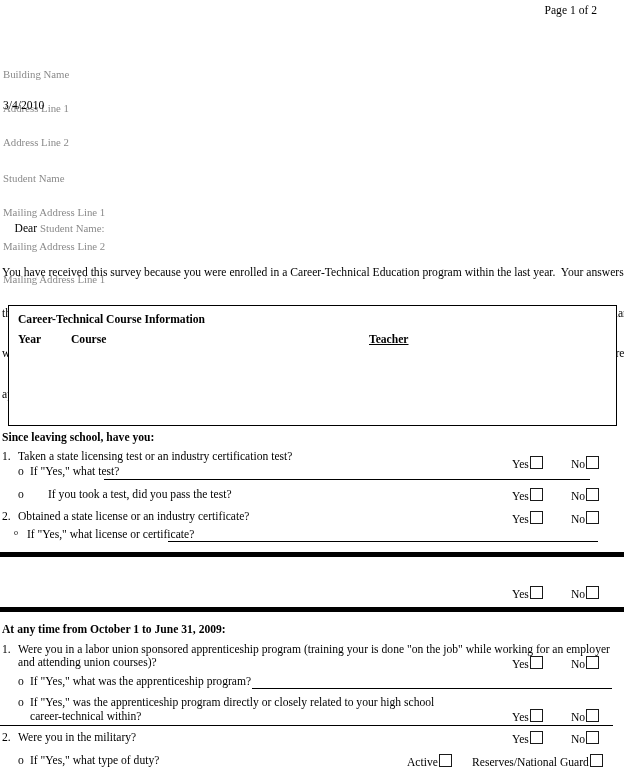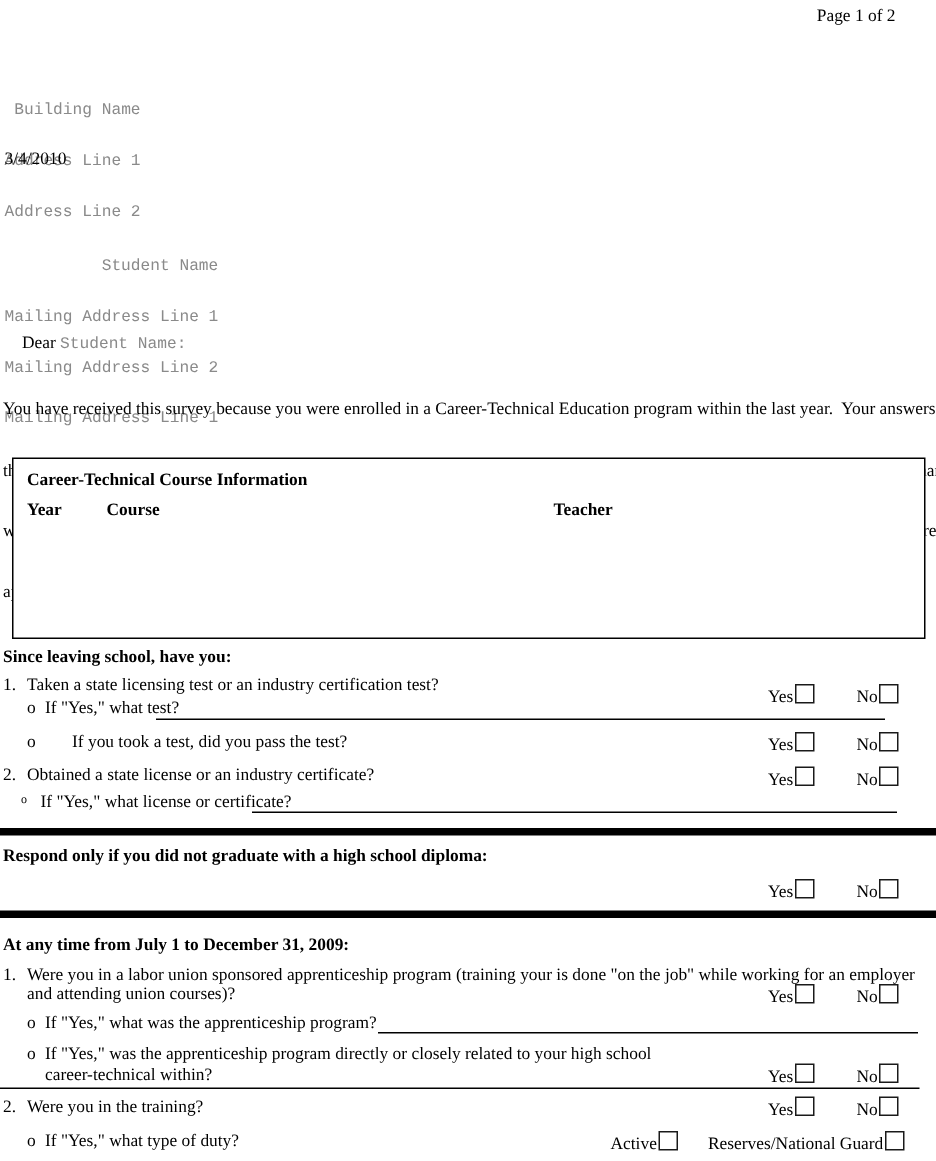--- a/index.html
+++ b/index.html
@@ -6,21 +6,21 @@
   .page{
     position:relative;
     width:624px;height:774px;
     background:#ffffff;
     font-family:"Liberation Serif", serif;
     font-size:11.6px;
     color:#000;
     overflow:hidden;
   }
   .abs{position:absolute;white-space:pre;}
-  .sans{font-family:Liberation Mono, monospace;font-size:10.8px;color:#8a8a8a;line-height:11.2px;text-align:right;}
+  .sans{font-family:Liberation Serif, serif;font-size:10.8px;color:#8a8a8a;line-height:11.2px;}
   .b{font-weight:bold;}
   .cb{
     display:inline-block;width:11px;height:11px;
     border:1px solid #1a1a1a;background:#fff;
     margin-left:1px;vertical-align:-1px;
   }
   .bar{position:absolute;left:0;width:624px;height:5px;background:#000;}
   .rule{position:absolute;left:0;height:0;border-top:1px solid #000;}
   .fill-line{position:absolute;height:0;border-bottom:1px solid #000;}
   .box{position:absolute;border:1px solid #000;background:#fff;}
@@ -57,21 +57,21 @@
     <div>You have received this survey because you were enrolled in a Career-Technical Education program within the last year.  Your answers to</div>
     <div>the survey questions will help us determine the effectiveness of our school's programs and help us complete required reports.  Your name</div>
     <div>will not be used on any report and your answers will be kept in strict confidence.  Your willingness to complete this brief survey is greatly</div>
     <div>appreciated.  If you have questions about how to answer any questions, please contact us.</div>
   </div>
 
   <div class="box" style="top:305px;left:8px;width:607px;height:119px;">
     <div class="abs b" style="top:7px;left:9px;">Career-Technical Course Information</div>
     <div class="abs b" style="top:27px;left:9px;">Year</div>
     <div class="abs b" style="top:27px;left:62px;">Course</div>
-    <div class="abs b" style="top:27px;left:360px;">Teacher</div>
+    <div class="abs b" style="top:27px;left:360px;text-decoration:underline;">Teacher</div>
   </div>
 
   <div class="abs b" style="top:431px;left:2px;text-align:center;">Since leaving school, have you:</div>
 
   <div class="abs" style="top:450px;left:0;width:624px;">
     <span class="ans" style="left:2px;">1.</span>
     <span class="ans" style="left:18px;">Taken a state licensing test or an industry certification test?</span>
   </div>
   <div class="abs" style="top:456px;left:0;width:624px;">
     <span class="ans" style="left:512px;"><span>Yes</span><span class="cb"></span></span>
@@ -103,29 +103,28 @@
   </div>
 
   <div class="abs" style="top:528px;left:0;width:624px;">
     <span class="ans sup" style="left:14px;">o</span>
     <span class="ans" style="left:27px;">If "Yes," what license or certificate?</span>
   </div>
   <div class="fill-line" style="top:541px;left:168px;width:430px;"></div>
 
   <div class="bar" style="top:552px;"></div>
 
-  <div class="abs b" style="top:564px;left:2px;">Respond only if you did not graduate with a high school diploma:</div>
   <div class="abs" style="top:586px;left:0;width:624px;">
     <span class="ans" style="left:512px;"><span>Yes</span><span class="cb"></span></span>
     <span class="ans" style="left:571px;"><span>No</span><span class="cb"></span></span>
   </div>
 
   <div class="bar" style="top:607px;"></div>
 
-  <div class="abs b" style="top:623px;left:2px;">At any time from July 1 to December 31, 2009:</div>
+  <div class="abs b" style="top:623px;left:2px;">At any time from October 1 to June 31, 2009:</div>
 
   <div class="abs" style="top:643px;left:0;width:624px;">
     <span class="ans" style="left:2px;">1.</span>
     <span class="ans" style="left:18px;">Were you in a labor union sponsored apprenticeship program (training your is done "on the job" while working for an employer</span>
   </div>
   <div class="abs" style="top:656px;left:0;width:624px;">
     <span class="ans" style="left:18px;">and attending union courses)?</span>
   </div>
   <div class="abs" style="top:656px;left:0;width:624px;">
     <span class="ans" style="left:512px;"><span>Yes</span><span class="cb"></span></span>
@@ -147,21 +146,21 @@
   </div>
   <div class="abs" style="top:709px;left:0;width:624px;">
     <span class="ans" style="left:512px;"><span>Yes</span><span class="cb"></span></span>
     <span class="ans" style="left:571px;"><span>No</span><span class="cb"></span></span>
   </div>
 
   <div class="rule" style="top:725px;width:613px;"></div>
 
   <div class="abs" style="top:731px;left:0;width:624px;">
     <span class="ans" style="left:2px;">2.</span>
-    <span class="ans" style="left:18px;">Were you in the training?</span>
+    <span class="ans" style="left:18px;">Were you in the military?</span>
   </div>
   <div class="abs" style="top:731px;left:0;width:624px;">
     <span class="ans" style="left:512px;"><span>Yes</span><span class="cb"></span></span>
     <span class="ans" style="left:571px;"><span>No</span><span class="cb"></span></span>
   </div>
 
   <div class="abs" style="top:754px;left:0;width:624px;">
     <span class="ans" style="left:18px;">o</span>
     <span class="ans" style="left:30px;">If "Yes," what type of duty?</span>
   </div>

